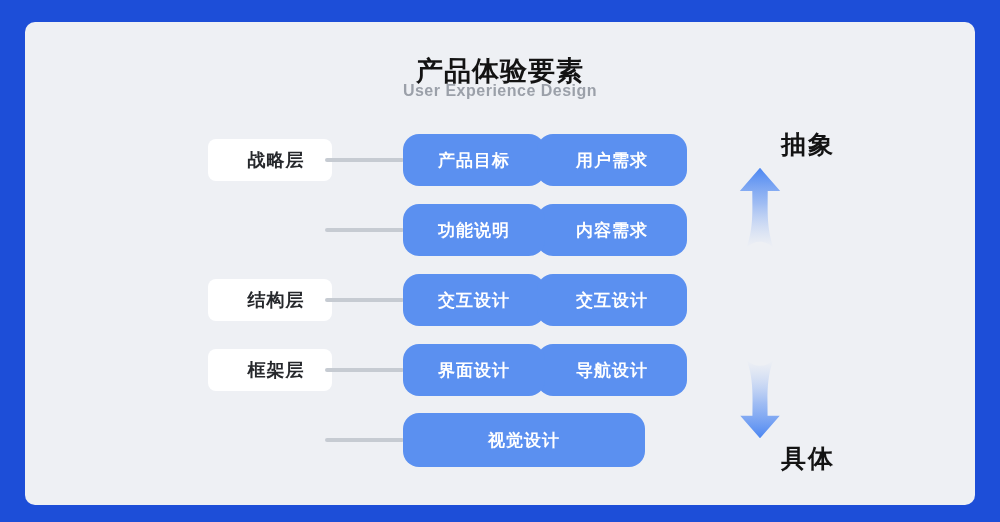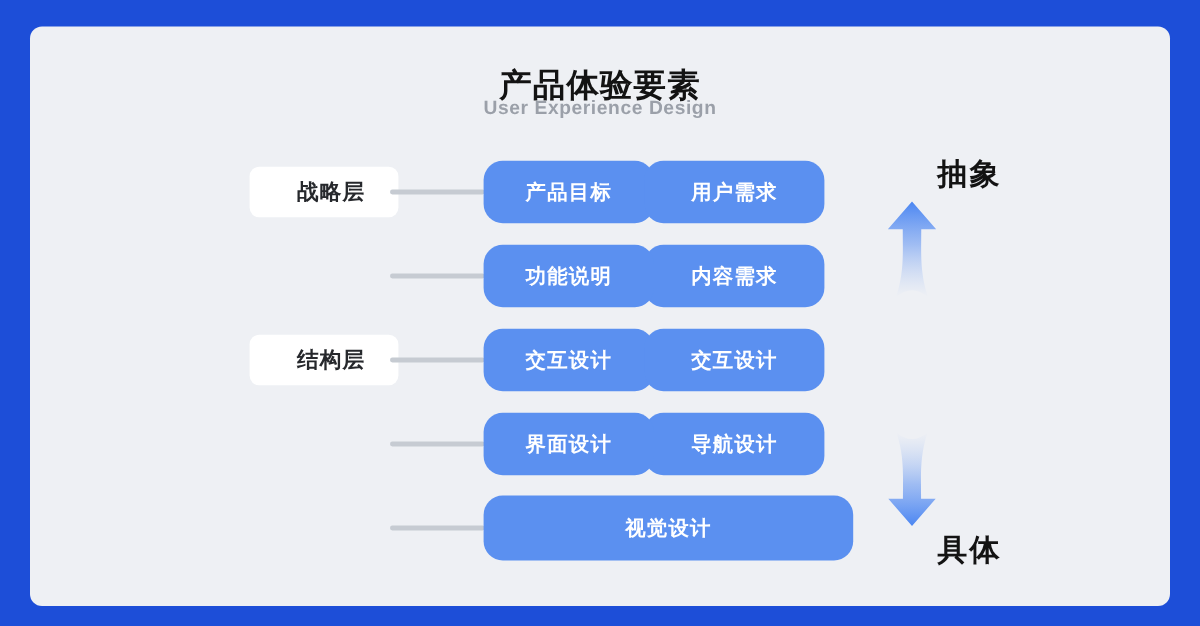--- a/index.html
+++ b/index.html
@@ -78,21 +78,21 @@
     display: flex;
     align-items: center;
     justify-content: center;
     font-size: 17px;
     font-weight: 700;
     color: #FFFFFF;
     letter-spacing: 1px;
   }
   .bb1 { left: 378px; width: 142px; font-family: Liberation Serif, serif; }
   .bb2 { left: 512px; width: 150px; }
-  .bb-wide { left: 378px; width: 308px; height: 54px; }
+  .bb-wide { left: 378px; width: 242px; height: 54px; }
   .axis-label {
     position: absolute;
     left: 660px;
     width: 150px;
     text-align: right;
     font-size: 25px;
     font-weight: 800;
     color: #131313;
     letter-spacing: 2px;
   }
@@ -117,20 +117,21 @@
 
     <div class="connector" style="top:206px"></div>
     <div class="blue-box bb2" style="top:182px">内容需求</div>
     <div class="blue-box bb1" style="top:182px">功能说明</div>
 
     <div class="label-box" style="top:257px">结构层</div>
     <div class="connector" style="top:276px"></div>
     <div class="blue-box bb1" style="top:252px">交互设计</div>
     <div class="blue-box bb2" style="top:252px">交互设计</div>
 
+    <div class="label-box" style="top:327px">框架层</div>
     <div class="connector" style="top:346px"></div>
     <div class="blue-box bb2" style="top:322px">导航设计</div>
     <div class="blue-box bb1" style="top:322px">界面设计</div>
 
     <div class="connector" style="top:416px"></div>
     <div class="blue-box bb-wide" style="top:391px">视觉设计</div>
 
     <div class="axis-label" style="top:106px">抽象</div>
     <svg class="arrow-svg" style="top:143px" width="48" height="88" viewBox="0 0 56 100" aria-hidden="true">
       <defs>

